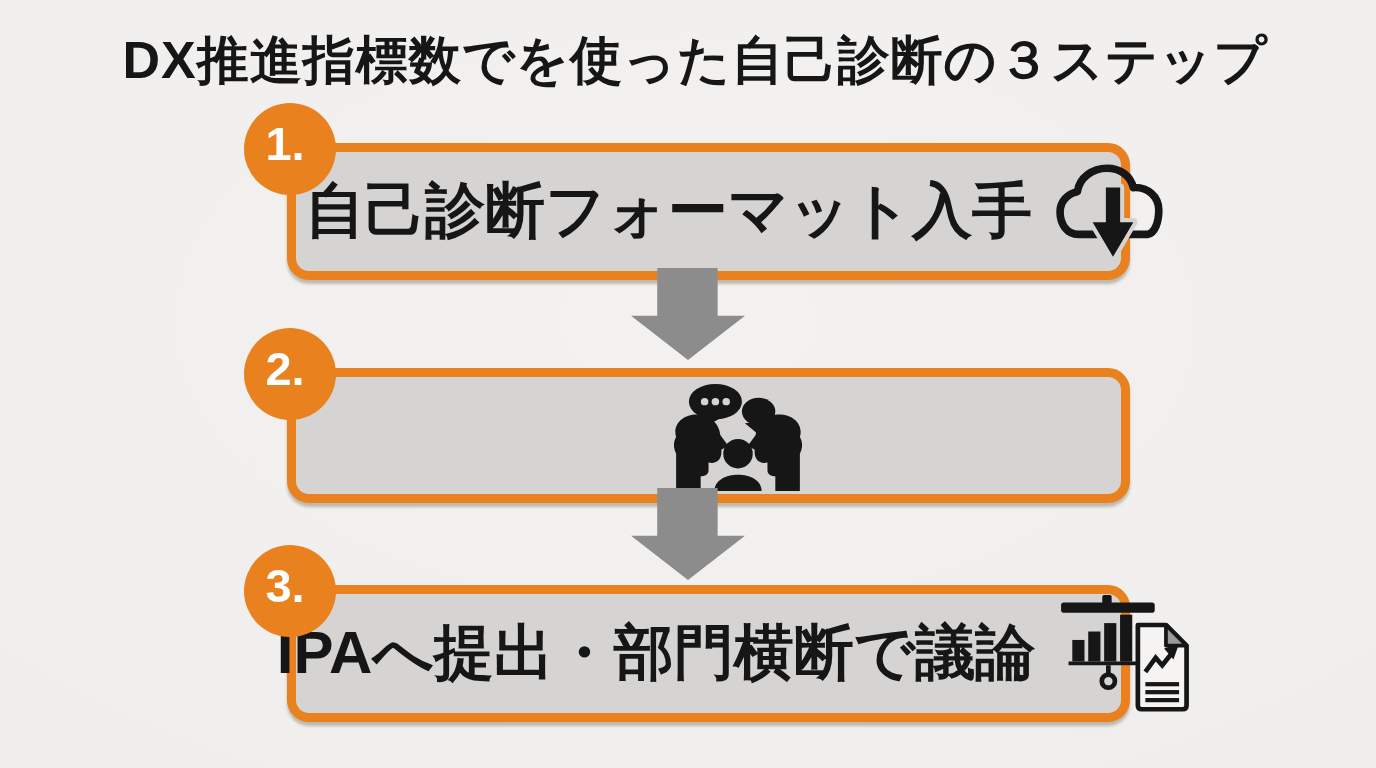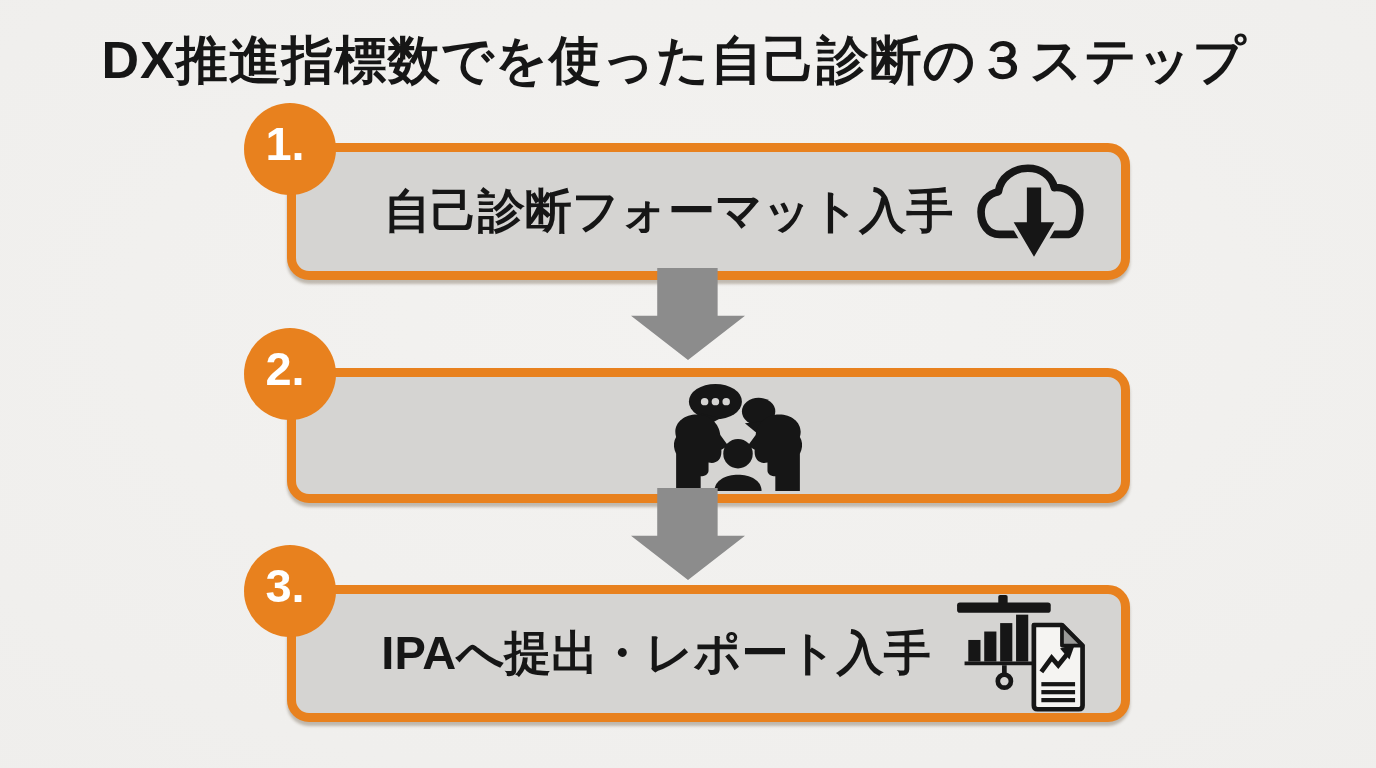--- a/index.html
+++ b/index.html
@@ -17,20 +17,21 @@
     width:1376px;height:768px;
     overflow:hidden;
     background:radial-gradient(130% 130% at 50% 42%, #F3F2F0 0%, #EFEEEC 62%, #E5E4E2 100%);
   }
   .title{
     position:absolute;top:26px;left:0;width:1348px;
     margin:0;text-align:center;
     font-size:52px;font-weight:900;letter-spacing:1px;
     color:var(--text-black);
     white-space:nowrap;
+    padding-left:21px;
   }
   .step{
     position:absolute;left:287px;width:843px;
     box-sizing:border-box;
     background:var(--box-fill);
     border:9px solid var(--accent-orange);
     border-radius:22px;
     box-shadow:0 4px 3px rgba(60,40,10,0.28);
     display:flex;align-items:center;justify-content:center;
     gap:24px;
@@ -46,21 +47,21 @@
     background:var(--accent-orange);
     display:flex;align-items:center;justify-content:center;
     z-index:3;
   }
   .badge span{
     color:var(--badge-text);
     font-size:47px;font-weight:800;
     transform:translate(-5px,-6px);
   }
   .step-label{
-    font-size:47px;font-weight:900;
+    font-size:60px;font-weight:900;
     color:var(--text-black);
     white-space:nowrap;
     letter-spacing:0px;
   }
   .flow-arrow{
     position:absolute;left:631px;
     width:114px;height:92px;
     background:var(--arrow-gray);
     clip-path:polygon(23% 0, 76% 0, 76% 52%, 100% 52%, 50% 100%, 0 52%, 23% 52%);
     z-index:2;
@@ -116,21 +117,21 @@
       </svg>
     </div>
   </div>
 
   <div class="flow-arrow flow-arrow-2"></div>
 
   <div class="step step-3">
     <div class="badge">
       <span>3.</span>
     </div>
-    <div class="step-label">IPAへ提出・レポート入手</div>
+    <div class="step-label">IPAへ提出・部門横断で議論</div>
     <div class="icon-wrap">
       <svg width="139" height="118" viewBox="0 0 148 126" aria-hidden="true">
         <g fill="#161616">
           <rect x="46" y="0" width="10" height="10" rx="2"></rect>
           <rect x="2" y="8" width="100" height="11" rx="3"></rect>
           <rect x="14" y="48" width="13" height="23"></rect>
           <rect x="31" y="39" width="13" height="32"></rect>
           <rect x="48" y="30" width="13" height="41"></rect>
           <rect x="65" y="21" width="13" height="50"></rect>
           <rect x="10" y="71" width="86" height="4"></rect>

